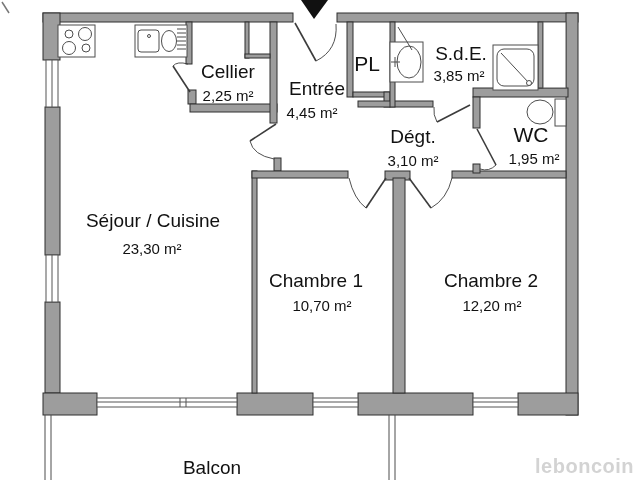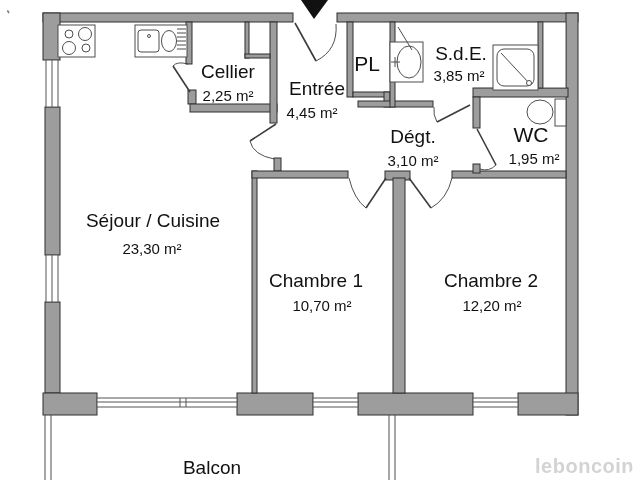--- a/index.html
+++ b/index.html
@@ -1,17 +1,17 @@
 <!DOCTYPE html>
 <html><head>
 <meta charset="utf-8">
 <style>
   html,body{margin:0;padding:0;background:#ffffff;}
   .stage{position:relative;width:640px;height:480px;background:#ffffff;overflow:hidden;
-         font-family:"Liberation Sans", sans-serif;border-radius:30px;}
+         font-family:"Liberation Sans", sans-serif;}
   svg{display:block;}
   .wall{fill:#9d9d9d;stroke:#2e2e2e;stroke-width:1;}
   .winrect{fill:#ffffff;stroke:#555555;stroke-width:1;}
   .winline{stroke:#555555;stroke-width:1;}
   .fixture{fill:#ffffff;stroke:#4d4d4d;stroke-width:1;}
   .fixline{stroke:#4d4d4d;stroke-width:1;fill:none;}
   .doorleaf{stroke:#3c3c3c;stroke-width:1.6;fill:none;}
   .doorarc{stroke:#3c3c3c;stroke-width:0.9;fill:none;}
   .rail{stroke:#4d4d4d;stroke-width:1;}
   .roomname{fill:#111111;font-size:19px;text-anchor:middle;}

